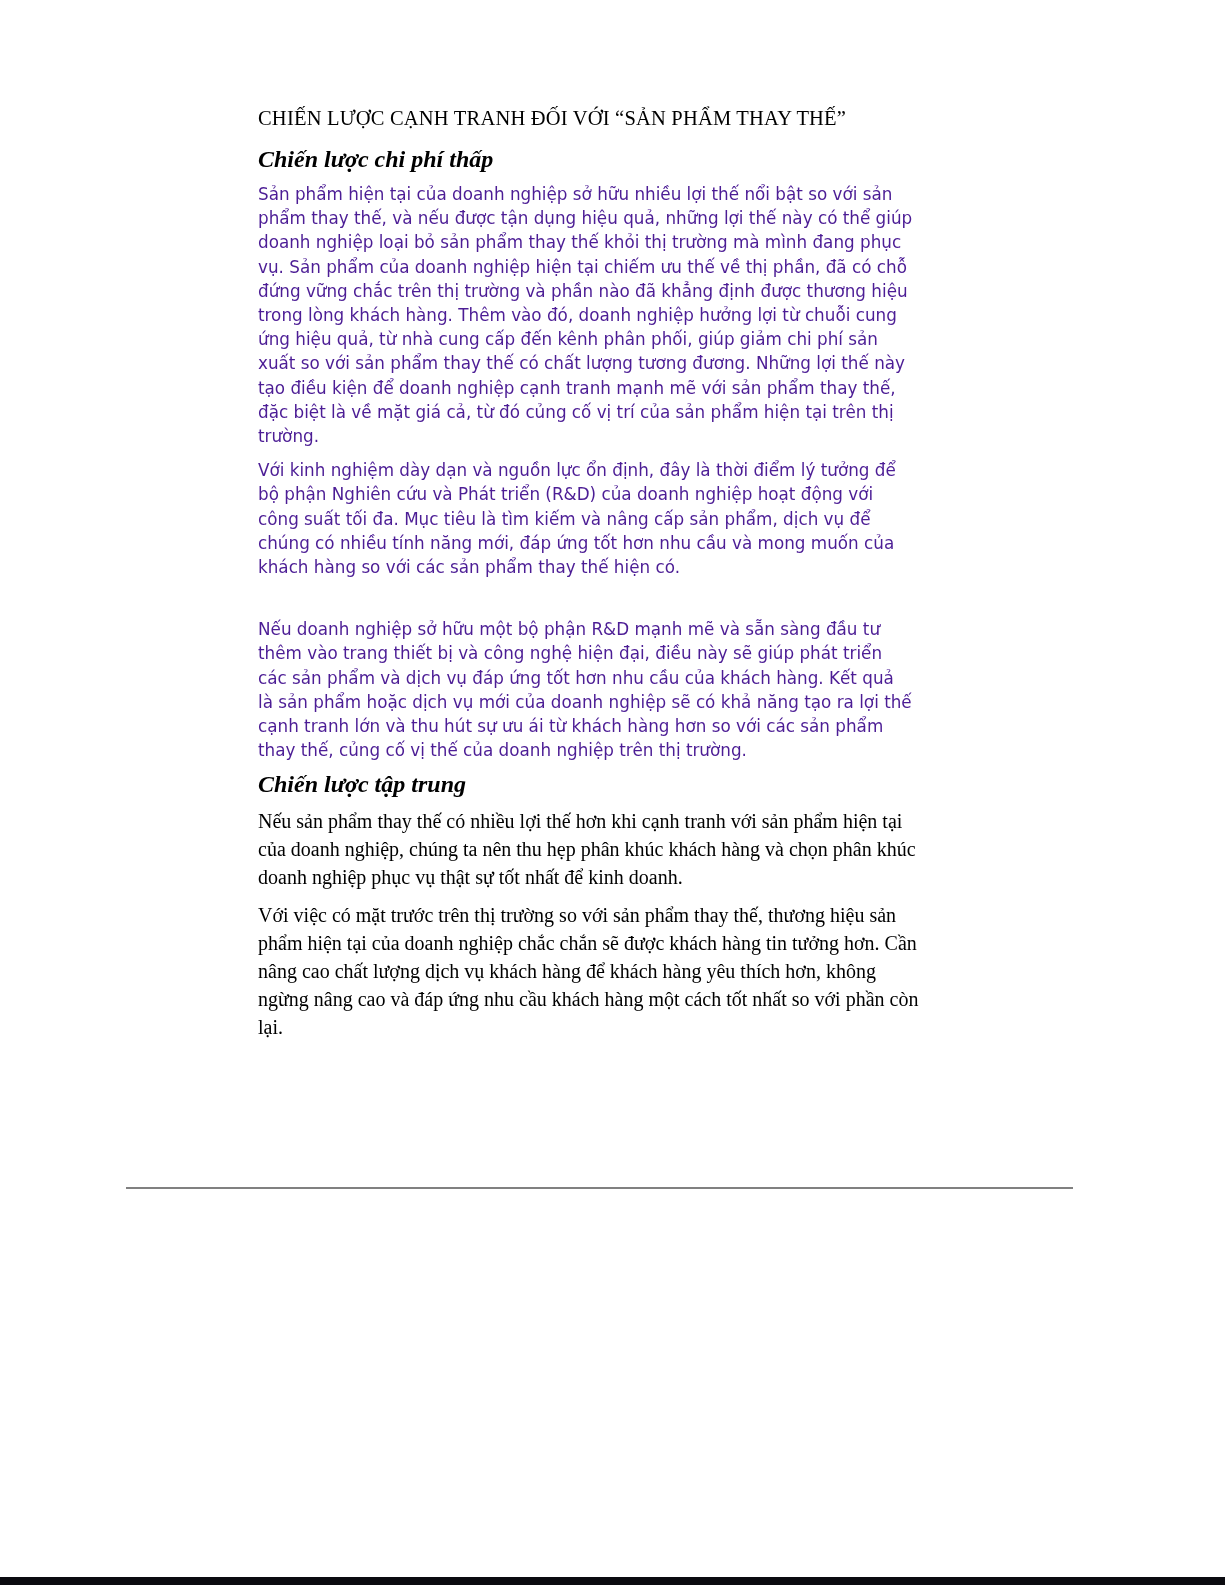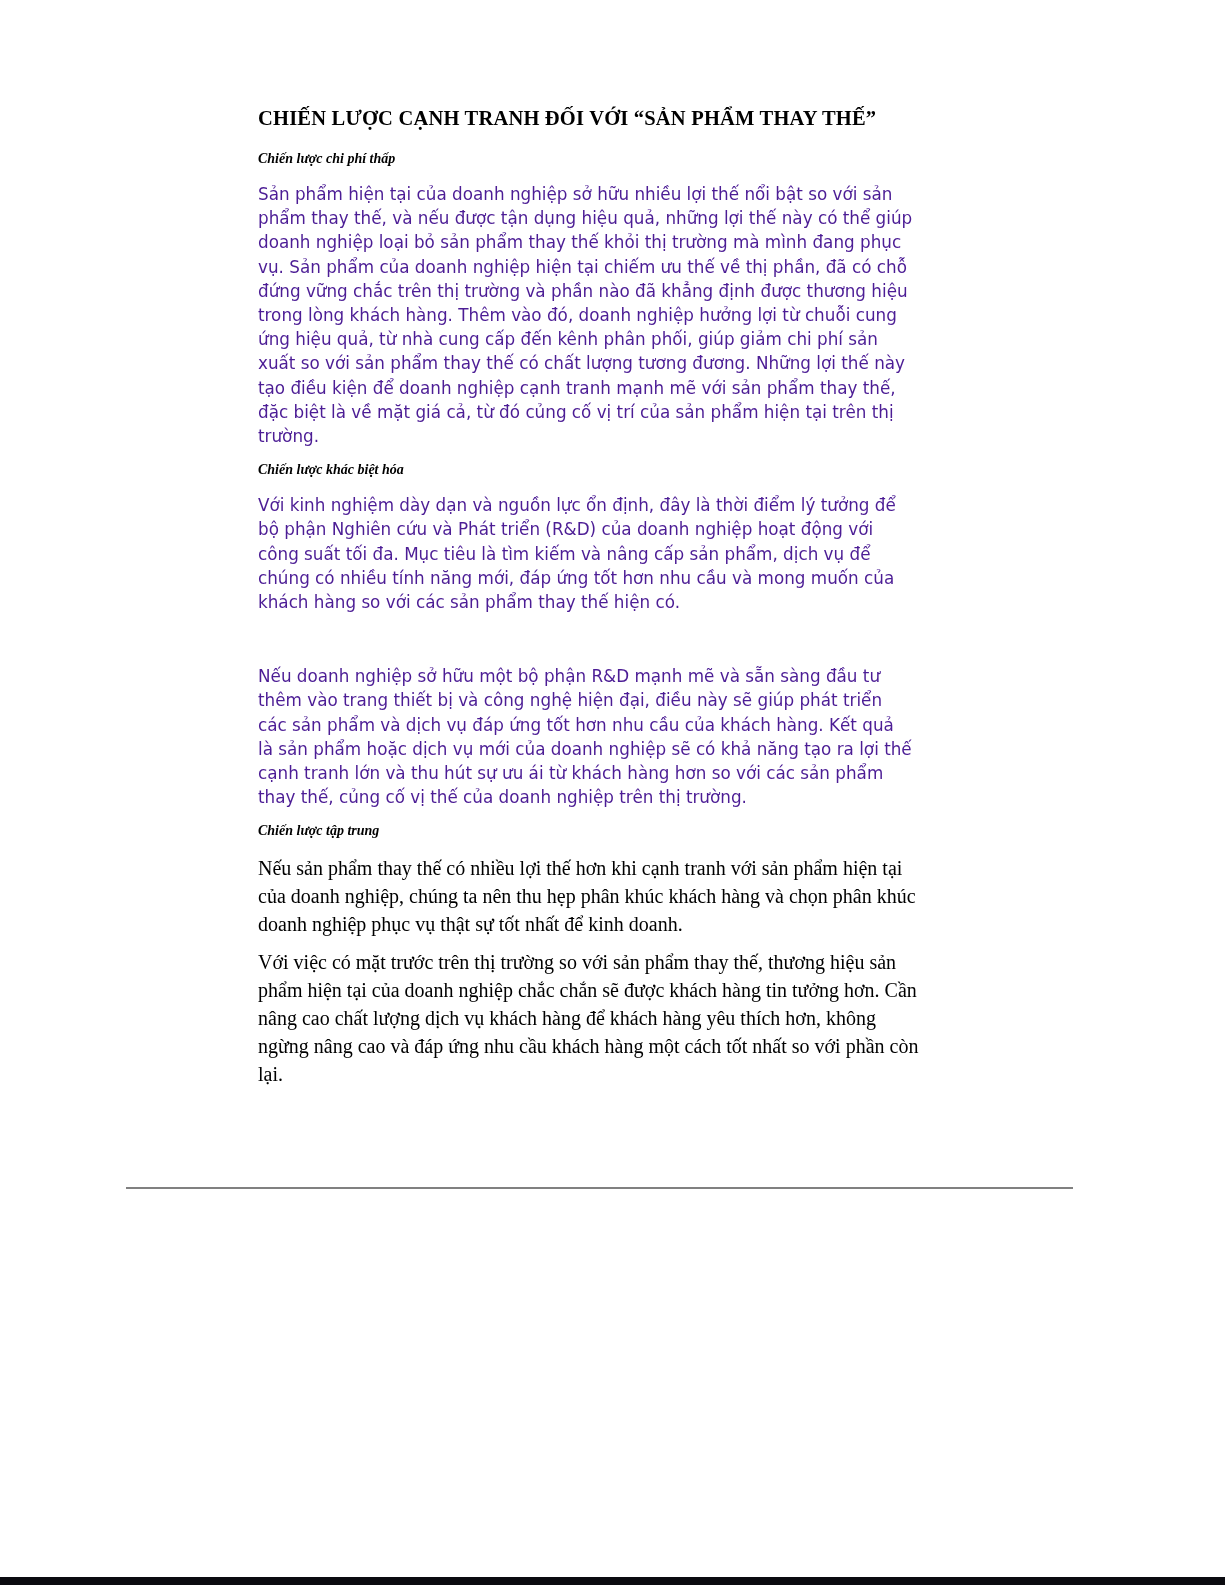--- a/index.html
+++ b/index.html
@@ -17,31 +17,31 @@
     color: #000000;
   }
   .content {
     position: absolute;
     left: 258px;
     top: 106px;
     width: 708px;
   }
   .doc-title {
     font-family: "Liberation Serif", serif;
-    font-weight: bold;
+    font-weight: normal;
     font-size: 20.5px;
     line-height: 24px;
     margin: 0 0 17px 0;
     letter-spacing: 0.2px;
   }
   .section-heading {
     font-family: "Liberation Serif", serif;
     font-weight: bold;
     font-style: italic;
-    font-size: 14px;
+    font-size: 24px;
     line-height: 24px;
     margin: 0 0 11px 0;
   }
   .para {
     margin: 0 0 10px 0;
     white-space: pre-line;
     overflow-wrap: break-word;
   }
   .para.sans {
     font-family: "DejaVu Sans", sans-serif;
@@ -49,21 +49,21 @@
     line-height: 24.2px;
     color: #4c1d95;
   }
   .para.serif {
     font-family: "Liberation Serif", serif;
     font-size: 20px;
     line-height: 28px;
     color: #000000;
   }
   .para.gap-before {
-    margin-top: 50px;
+    margin-top: 38px;
   }
   .section {
     margin: 0 0 10px 0;
   }
   .footer-divider {
     position: absolute;
     left: 126px;
     top: 1187px;
     width: 947px;
     height: 2px;
@@ -95,21 +95,20 @@
 đứng vững chắc trên thị trường và phần nào đã khẳng định được thương hiệu
 trong lòng khách hàng. Thêm vào đó, doanh nghiệp hưởng lợi từ chuỗi cung
 ứng hiệu quả, từ nhà cung cấp đến kênh phân phối, giúp giảm chi phí sản
 xuất so với sản phẩm thay thế có chất lượng tương đương. Những lợi thế này
 tạo điều kiện để doanh nghiệp cạnh tranh mạnh mẽ với sản phẩm thay thế,
 đặc biệt là về mặt giá cả, từ đó củng cố vị trí của sản phẩm hiện tại trên thị
 trường.</p>
     </div>
 
     <div class="section">
-      <h2 class="section-heading">Chiến lược khác biệt hóa</h2>
       <p class="para sans">Với kinh nghiệm dày dạn và nguồn lực ổn định, đây là thời điểm lý tưởng để
 bộ phận Nghiên cứu và Phát triển (R&amp;D) của doanh nghiệp hoạt động với
 công suất tối đa. Mục tiêu là tìm kiếm và nâng cấp sản phẩm, dịch vụ để
 chúng có nhiều tính năng mới, đáp ứng tốt hơn nhu cầu và mong muốn của
 khách hàng so với các sản phẩm thay thế hiện có.</p>
       <p class="para sans gap-before">Nếu doanh nghiệp sở hữu một bộ phận R&amp;D mạnh mẽ và sẵn sàng đầu tư
 thêm vào trang thiết bị và công nghệ hiện đại, điều này sẽ giúp phát triển
 các sản phẩm và dịch vụ đáp ứng tốt hơn nhu cầu của khách hàng. Kết quả
 là sản phẩm hoặc dịch vụ mới của doanh nghiệp sẽ có khả năng tạo ra lợi thế
 cạnh tranh lớn và thu hút sự ưu ái từ khách hàng hơn so với các sản phẩm

